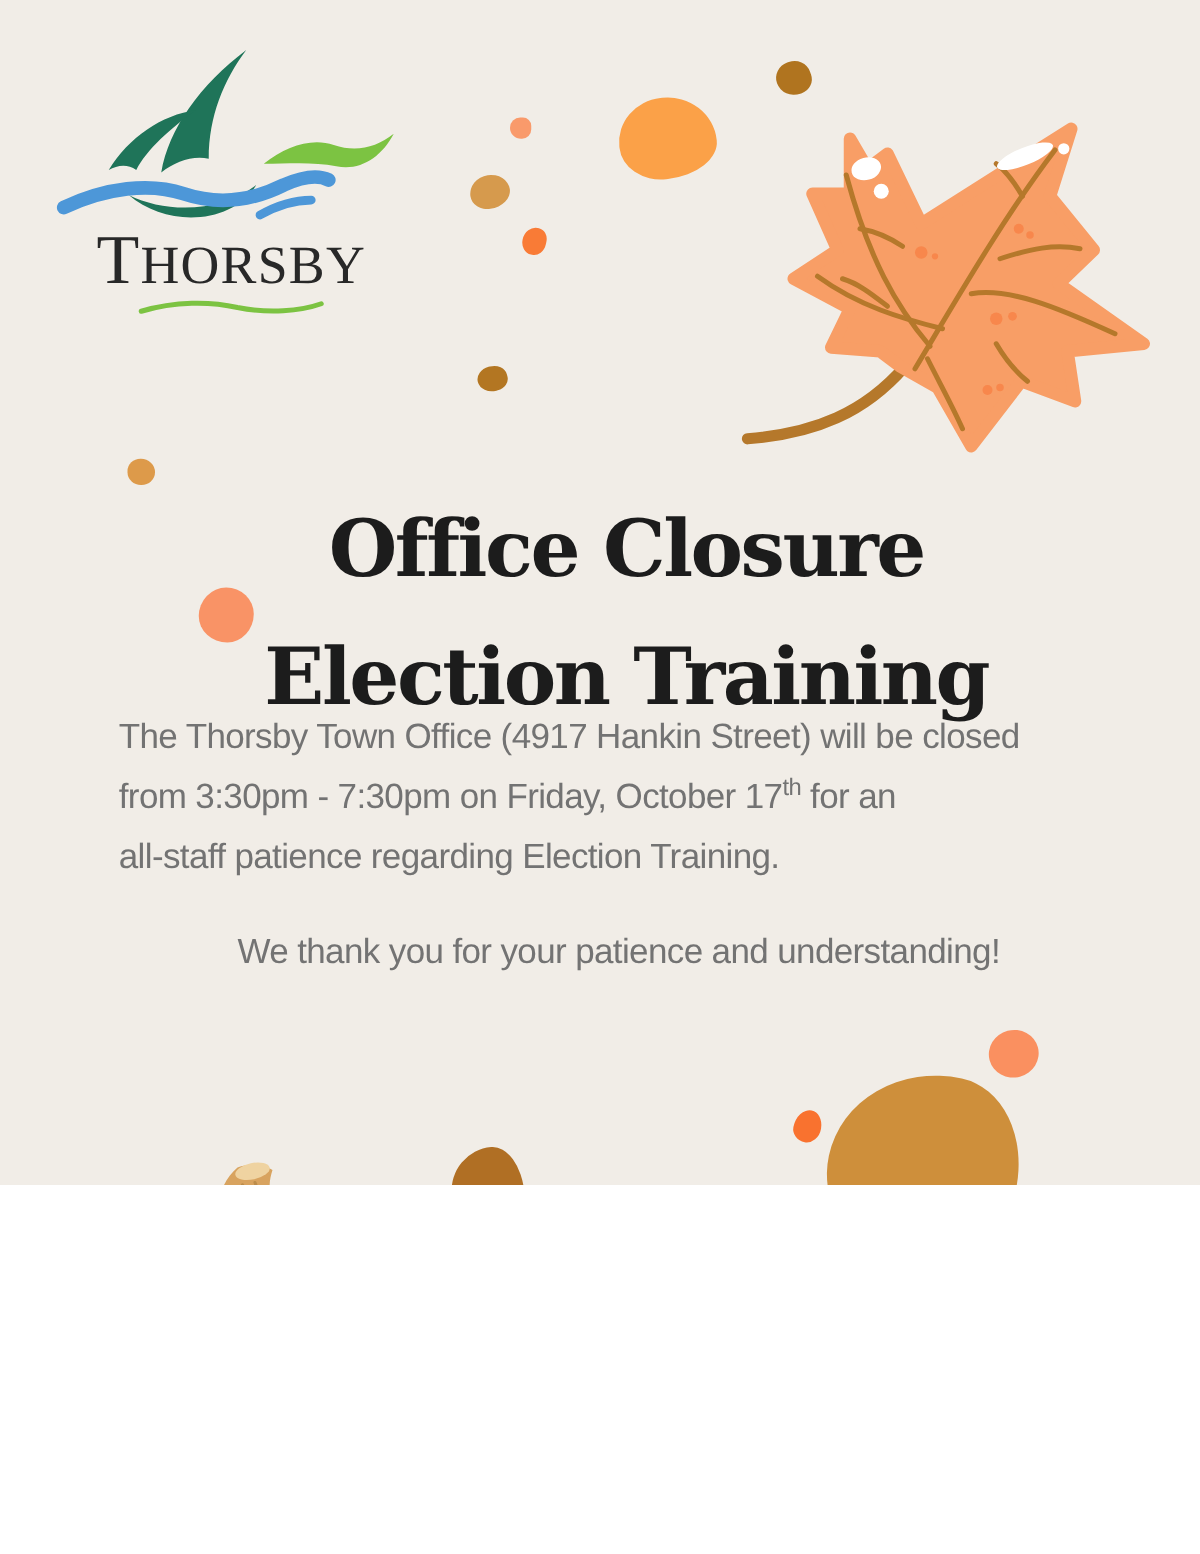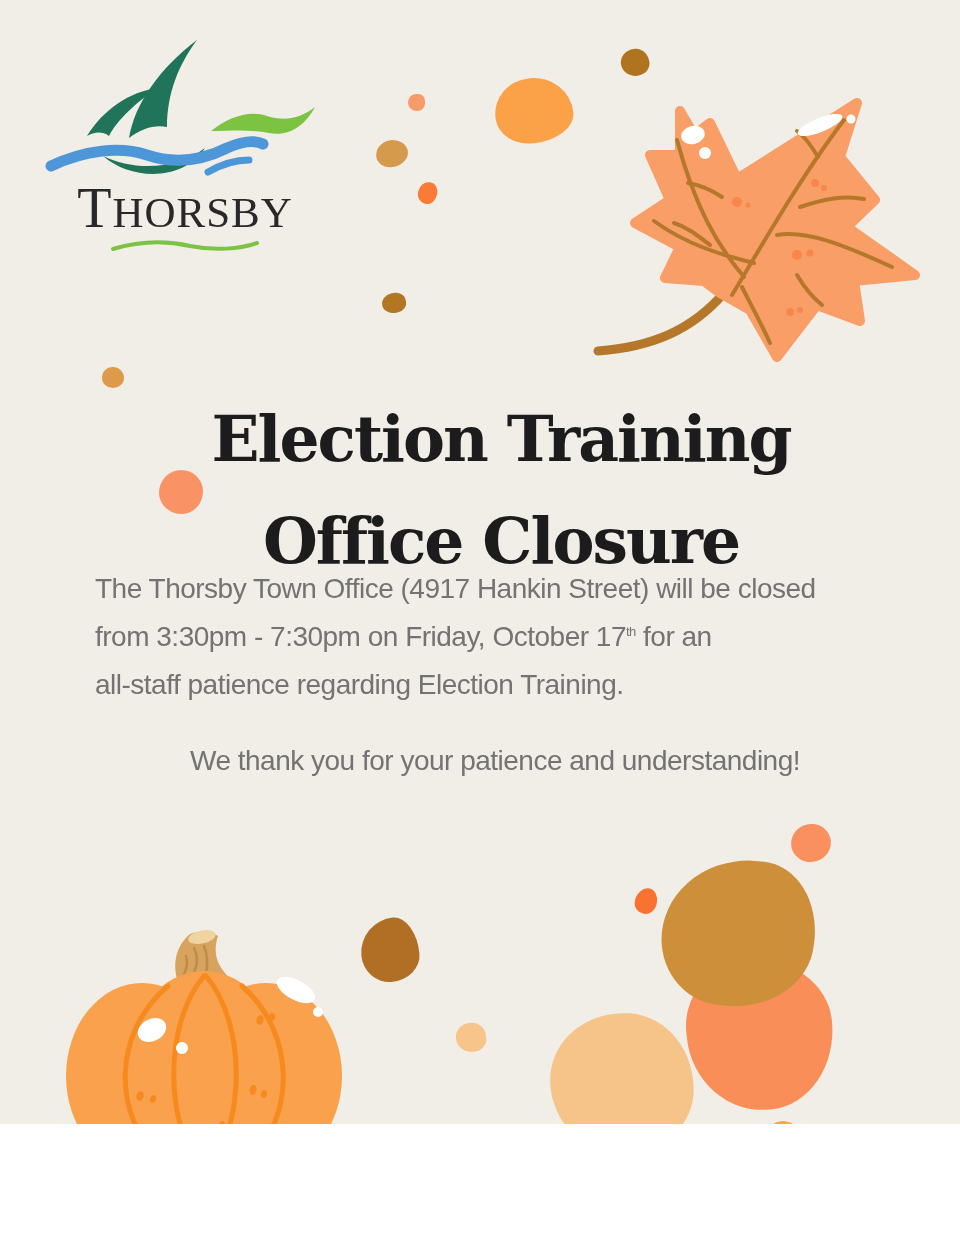--- a/index.html
+++ b/index.html
@@ -1,19 +1,19 @@
 <!DOCTYPE html>
 <html><head>
 <meta charset="utf-8">
 <style>
   html, body { margin: 0; padding: 0; }
   .page {
     position: relative;
     width: 960px;
-    height: 1124px;
+    height: 948px;
     background: #F1EDE7;
     overflow: hidden;
     font-family: "Liberation Sans", sans-serif;
   }
 
   
   .logo {
     position: absolute;
     left: 45px; top: 38px;
     width: 280px;
@@ -61,21 +61,21 @@
   .bodytext {
     position: absolute;
     left: 95px; top: 565px;
     width: 800px;
     font-size: 28px;
     letter-spacing: -0.5px;
     line-height: 48px;
     color: #737373;
   }
   .bodytext .line { white-space: nowrap; }
-  .bodytext sup { font-size: 13px; vertical-align: super; line-height: 0; text-align: center; }
+  .bodytext sup { font-size: 19px; vertical-align: super; line-height: 0; text-align: center; }
   .thanks { margin-top: 28px; text-align: center; }
 
   
   .blob { position: absolute; }
 
   .dot-salmon-small-top   { left:408px; top:94px;  width:17px; height:17px; background:#F99A6B; border-radius:55% 45% 50% 60%; }
   .dot-orange-large-top   { left:495px; top:78px;  width:78px; height:65px; background:#FBA148; border-radius:48% 52% 55% 45% / 55% 60% 42% 45%; transform:rotate(-6deg); }
   .dot-ochre-top          { left:376px; top:140px; width:32px; height:27px; background:#D69A4D; border-radius:50% 50% 55% 45% / 55% 50% 50% 45%; transform:rotate(-8deg); }
   .dot-orangered-top      { left:418px; top:182px; width:19px; height:22px; background:#F97B36; border-radius:55% 45% 50% 50%; transform:rotate(12deg); }
   .dot-brown-topright     { left:621px; top:49px;  width:28px; height:27px; background:#B0741F; border-radius:50% 50% 45% 55%; transform:rotate(-20deg); }
@@ -141,22 +141,22 @@
       <circle cx="223" cy="88" r="4"></circle>
         <circle cx="232" cy="93" r="3"></circle>
       <circle cx="205" cy="160" r="5"></circle>
         <circle cx="218" cy="158" r="3.5"></circle>
       <circle cx="198" cy="217" r="4"></circle>
         <circle cx="208" cy="215" r="3"></circle>
     </g>
   </svg>
 
   <div class="title">
+    <div>Office Closure</div>
     <div>Election Training</div>
-    <div>Office Closure</div>
   </div>
 
   <div class="bodytext">
     <div class="line">The Thorsby Town Office (4917 Hankin Street) will be closed</div>
     <div class="line"><span>from 3:30pm - 7:30pm on Friday, October 17</span><sup>th</sup><span> for an</span></div>
     <div class="line">all-staff patience regarding Election Training.</div>
     <div class="line thanks">We thank you for your patience and understanding!</div>
   </div>
 
   <svg class="pumpkin-svg" viewBox="0 0 288 250">

